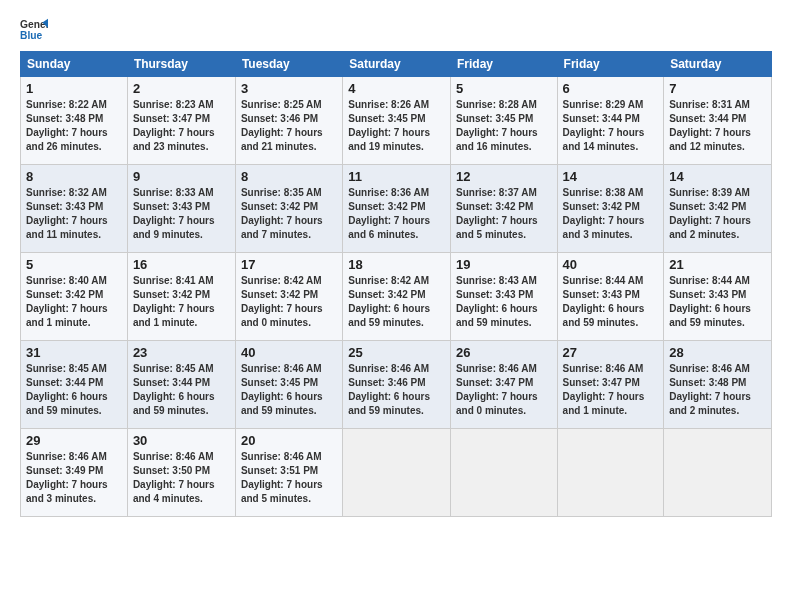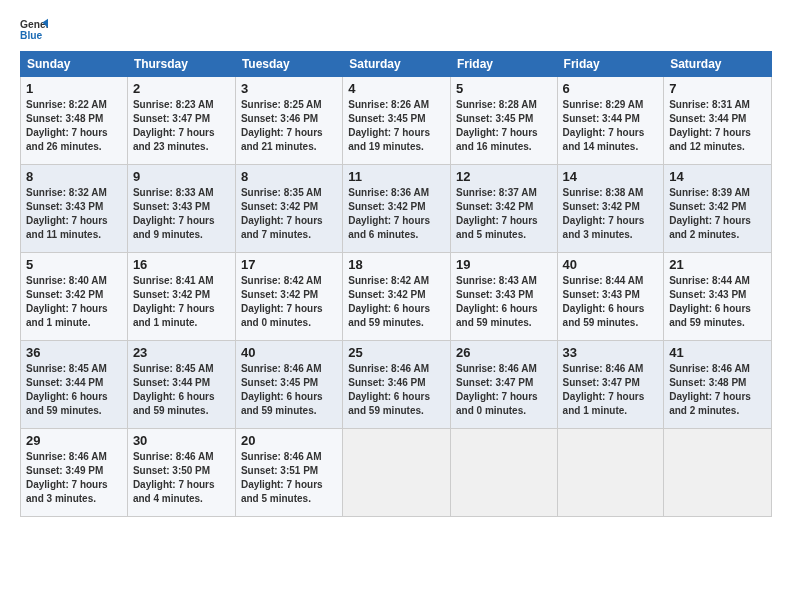--- a/index.html
+++ b/index.html
@@ -139,27 +139,27 @@
         <tr>
           <td><span class="day-num">5</span><span class="day-info">Sunrise: 8:40 AM<br>Sunset: 3:42 PM<br>Daylight: 7 hours and 1 minute.</span></td>
           <td><span class="day-num">16</span><span class="day-info">Sunrise: 8:41 AM<br>Sunset: 3:42 PM<br>Daylight: 7 hours and 1 minute.</span></td>
           <td><span class="day-num">17</span><span class="day-info">Sunrise: 8:42 AM<br>Sunset: 3:42 PM<br>Daylight: 7 hours and 0 minutes.</span></td>
           <td><span class="day-num">18</span><span class="day-info">Sunrise: 8:42 AM<br>Sunset: 3:42 PM<br>Daylight: 6 hours and 59 minutes.</span></td>
           <td><span class="day-num">19</span><span class="day-info">Sunrise: 8:43 AM<br>Sunset: 3:43 PM<br>Daylight: 6 hours and 59 minutes.</span></td>
           <td><span class="day-num">40</span><span class="day-info">Sunrise: 8:44 AM<br>Sunset: 3:43 PM<br>Daylight: 6 hours and 59 minutes.</span></td>
           <td><span class="day-num">21</span><span class="day-info">Sunrise: 8:44 AM<br>Sunset: 3:43 PM<br>Daylight: 6 hours and 59 minutes.</span></td>
         </tr>
         <tr>
-          <td><span class="day-num">36</span><span class="day-info">Sunrise: 8:45 AM<br>Sunset: 3:44 PM<br>Daylight: 6 hours and 59 minutes.</span></td>
+          <td><span class="day-num">31</span><span class="day-info">Sunrise: 8:45 AM<br>Sunset: 3:44 PM<br>Daylight: 6 hours and 59 minutes.</span></td>
           <td><span class="day-num">23</span><span class="day-info">Sunrise: 8:45 AM<br>Sunset: 3:44 PM<br>Daylight: 6 hours and 59 minutes.</span></td>
           <td><span class="day-num">40</span><span class="day-info">Sunrise: 8:46 AM<br>Sunset: 3:45 PM<br>Daylight: 6 hours and 59 minutes.</span></td>
           <td><span class="day-num">25</span><span class="day-info">Sunrise: 8:46 AM<br>Sunset: 3:46 PM<br>Daylight: 6 hours and 59 minutes.</span></td>
           <td><span class="day-num">26</span><span class="day-info">Sunrise: 8:46 AM<br>Sunset: 3:47 PM<br>Daylight: 7 hours and 0 minutes.</span></td>
-          <td><span class="day-num">33</span><span class="day-info">Sunrise: 8:46 AM<br>Sunset: 3:47 PM<br>Daylight: 7 hours and 1 minute.</span></td>
-          <td><span class="day-num">41</span><span class="day-info">Sunrise: 8:46 AM<br>Sunset: 3:48 PM<br>Daylight: 7 hours and 2 minutes.</span></td>
+          <td><span class="day-num">27</span><span class="day-info">Sunrise: 8:46 AM<br>Sunset: 3:47 PM<br>Daylight: 7 hours and 1 minute.</span></td>
+          <td><span class="day-num">28</span><span class="day-info">Sunrise: 8:46 AM<br>Sunset: 3:48 PM<br>Daylight: 7 hours and 2 minutes.</span></td>
         </tr>
         <tr>
           <td><span class="day-num">29</span><span class="day-info">Sunrise: 8:46 AM<br>Sunset: 3:49 PM<br>Daylight: 7 hours and 3 minutes.</span></td>
           <td><span class="day-num">30</span><span class="day-info">Sunrise: 8:46 AM<br>Sunset: 3:50 PM<br>Daylight: 7 hours and 4 minutes.</span></td>
           <td><span class="day-num">20</span><span class="day-info">Sunrise: 8:46 AM<br>Sunset: 3:51 PM<br>Daylight: 7 hours and 5 minutes.</span></td>
           <td class="empty-cell"></td>
           <td class="empty-cell"></td>
           <td class="empty-cell"></td>
           <td class="empty-cell"></td>
         </tr>

